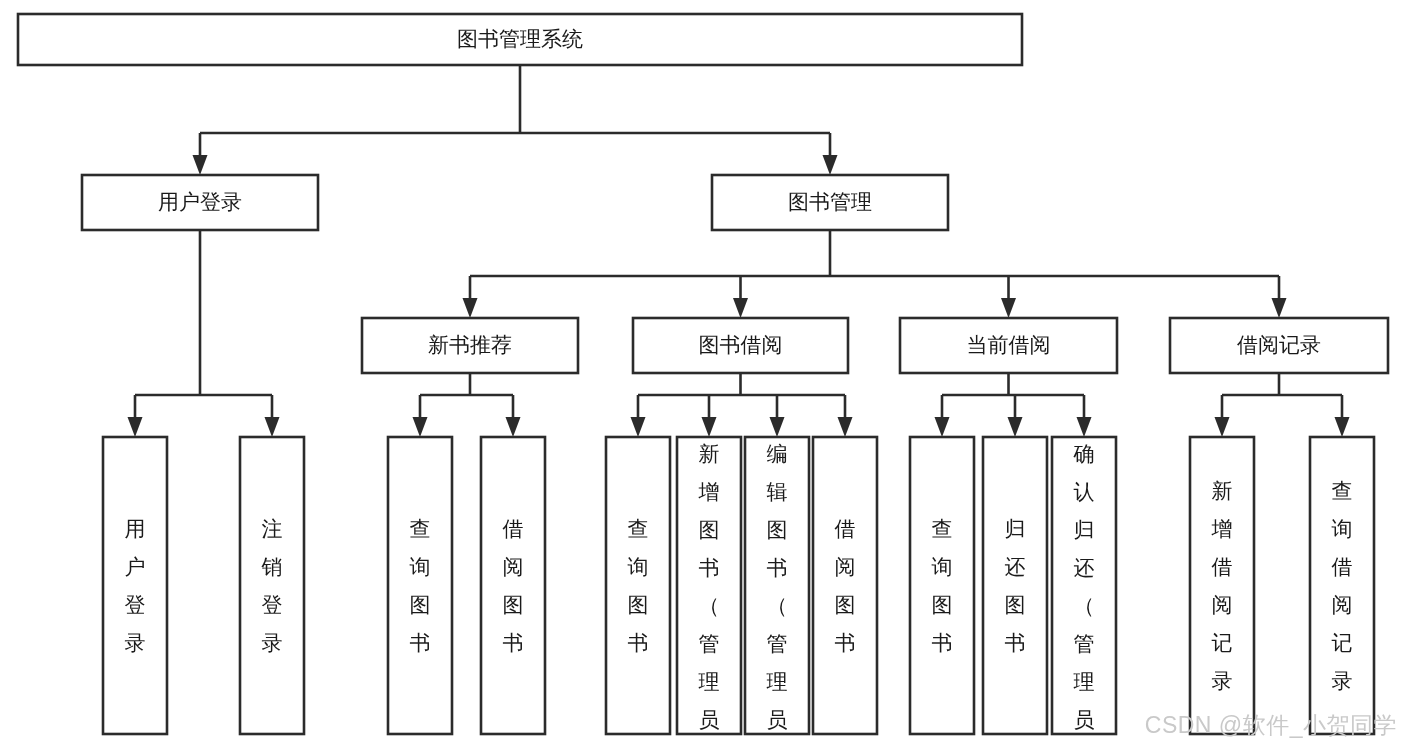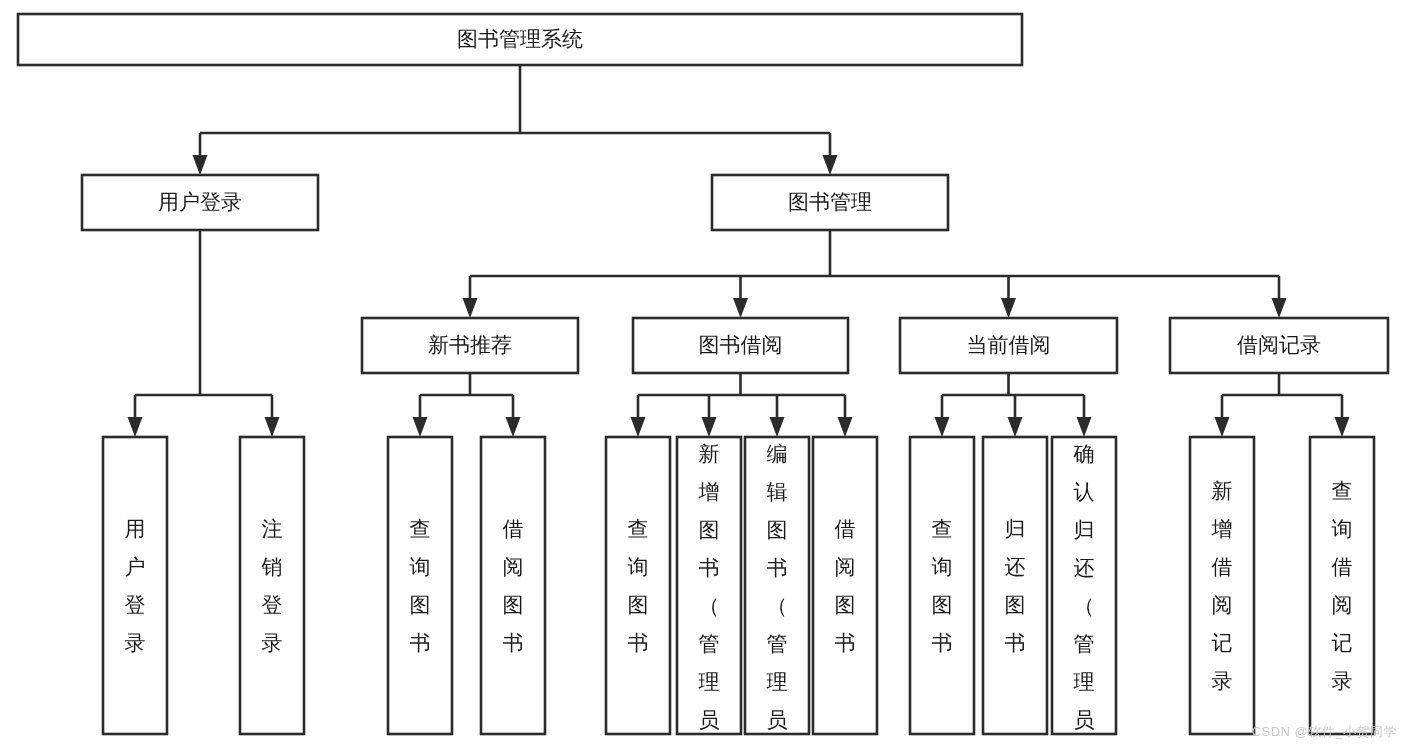--- a/index.html
+++ b/index.html
@@ -55,21 +55,21 @@
     fill: #1a1a1a;
     font-family: "Liberation Sans", "DejaVu Sans", sans-serif;
     font-size: 21px;
     text-anchor: middle;
   }
   .watermark {
     position: absolute;
     right: 8px;
     bottom: 6px;
     font-family: "Liberation Sans", "DejaVu Sans", sans-serif;
-    font-size: 13px;
+    font-size: 23px;
     color: #c9c9c9;
     letter-spacing: 0.5px;
     white-space: nowrap;
     pointer-events: none;
   }
 </style>
 </head>
 <body>
 
 <div id="chart-root">

